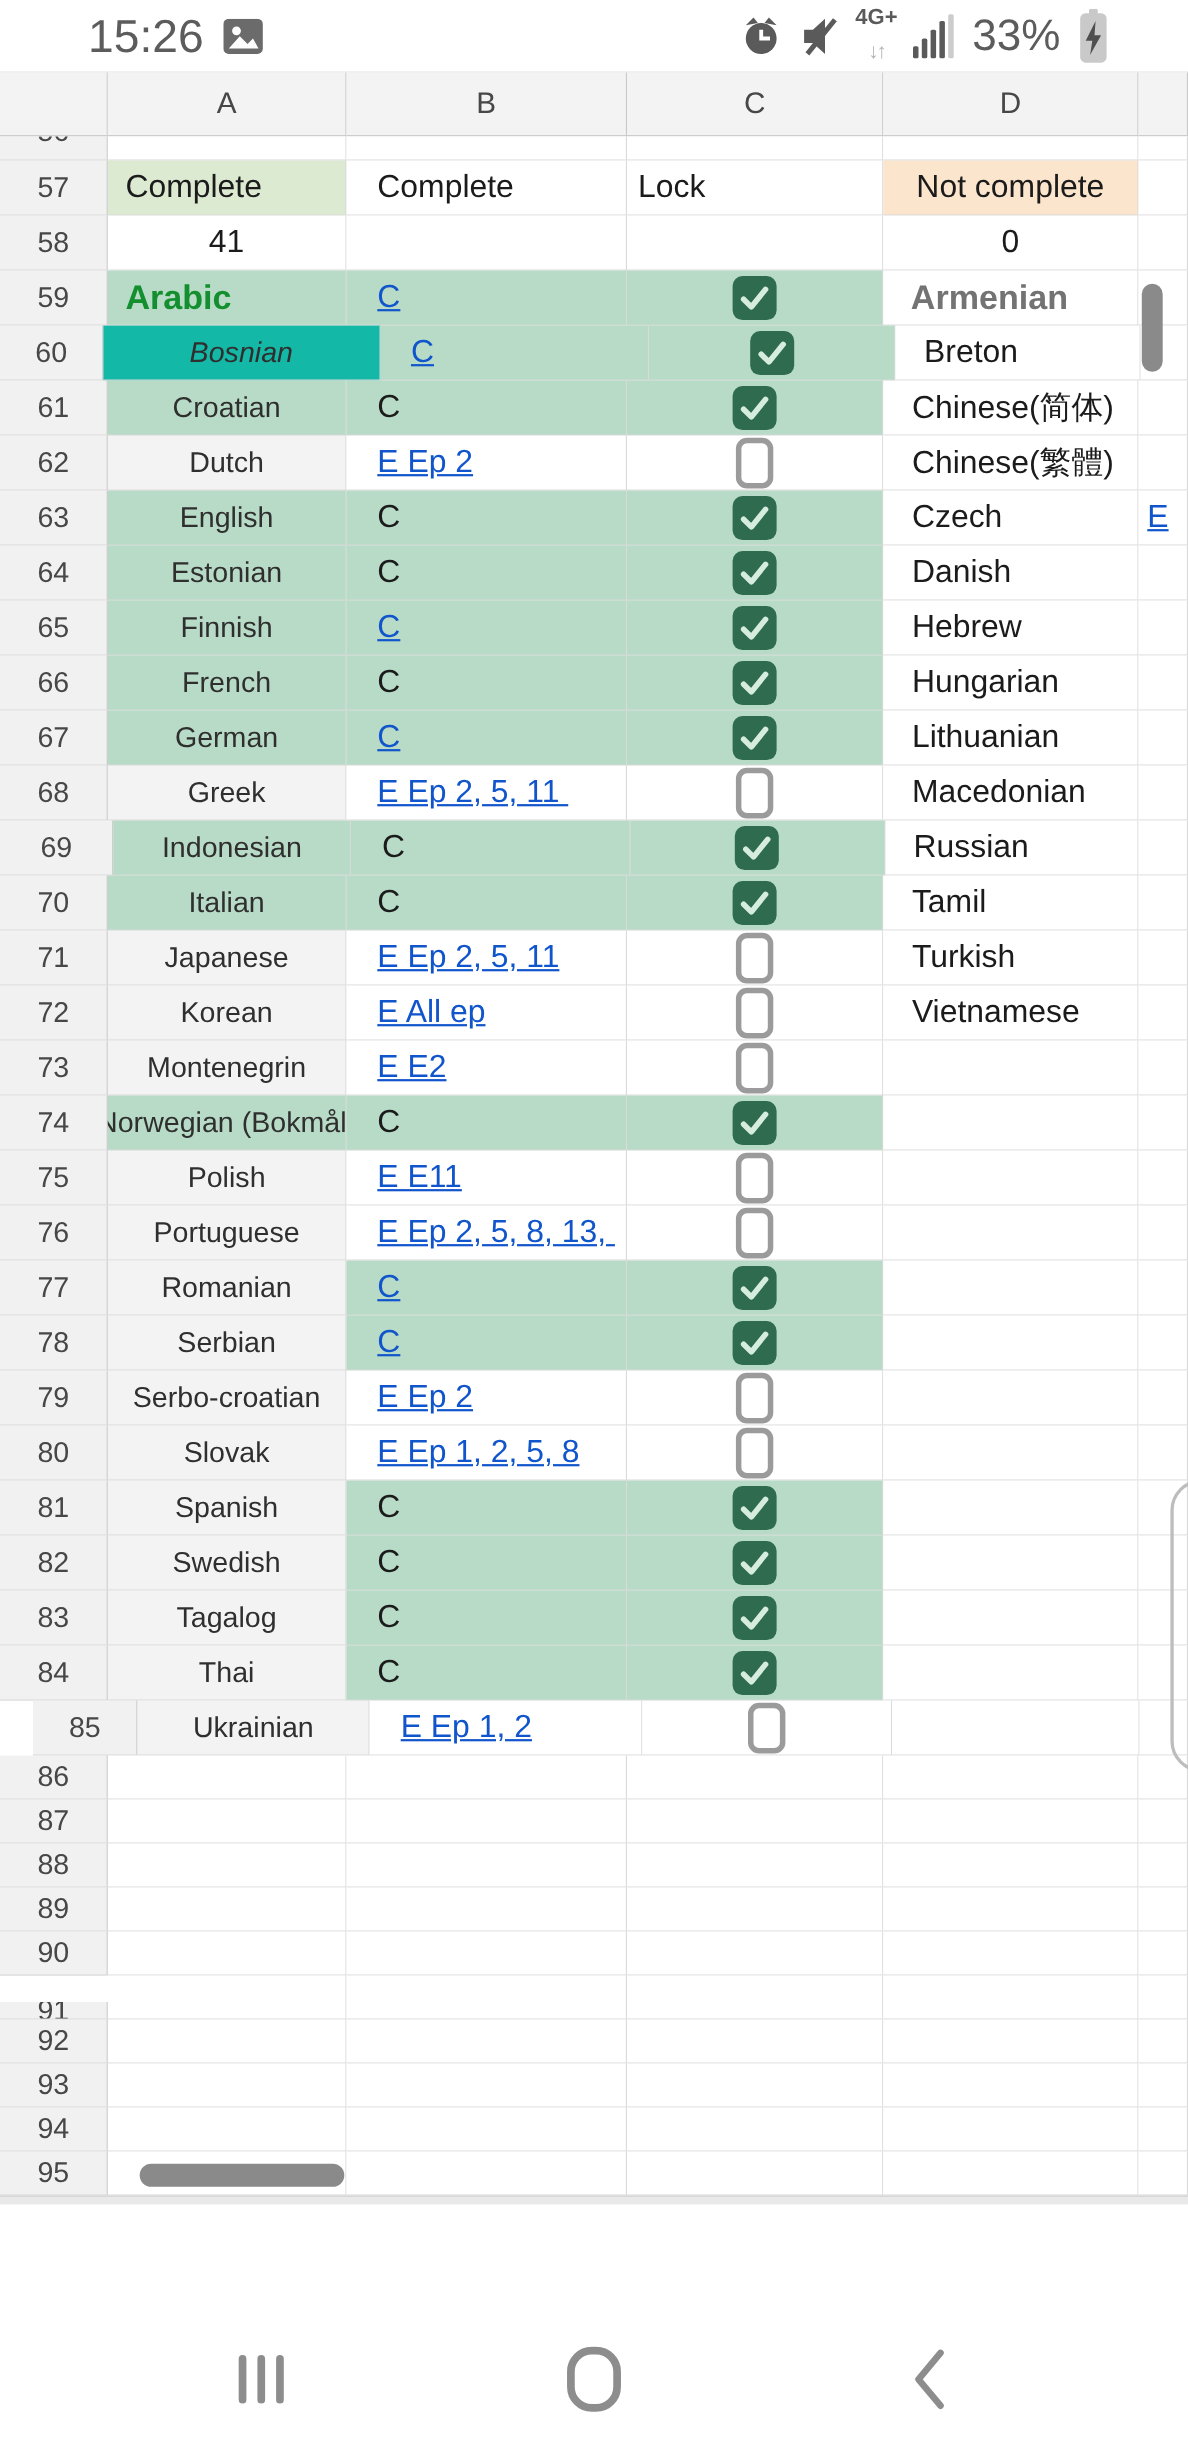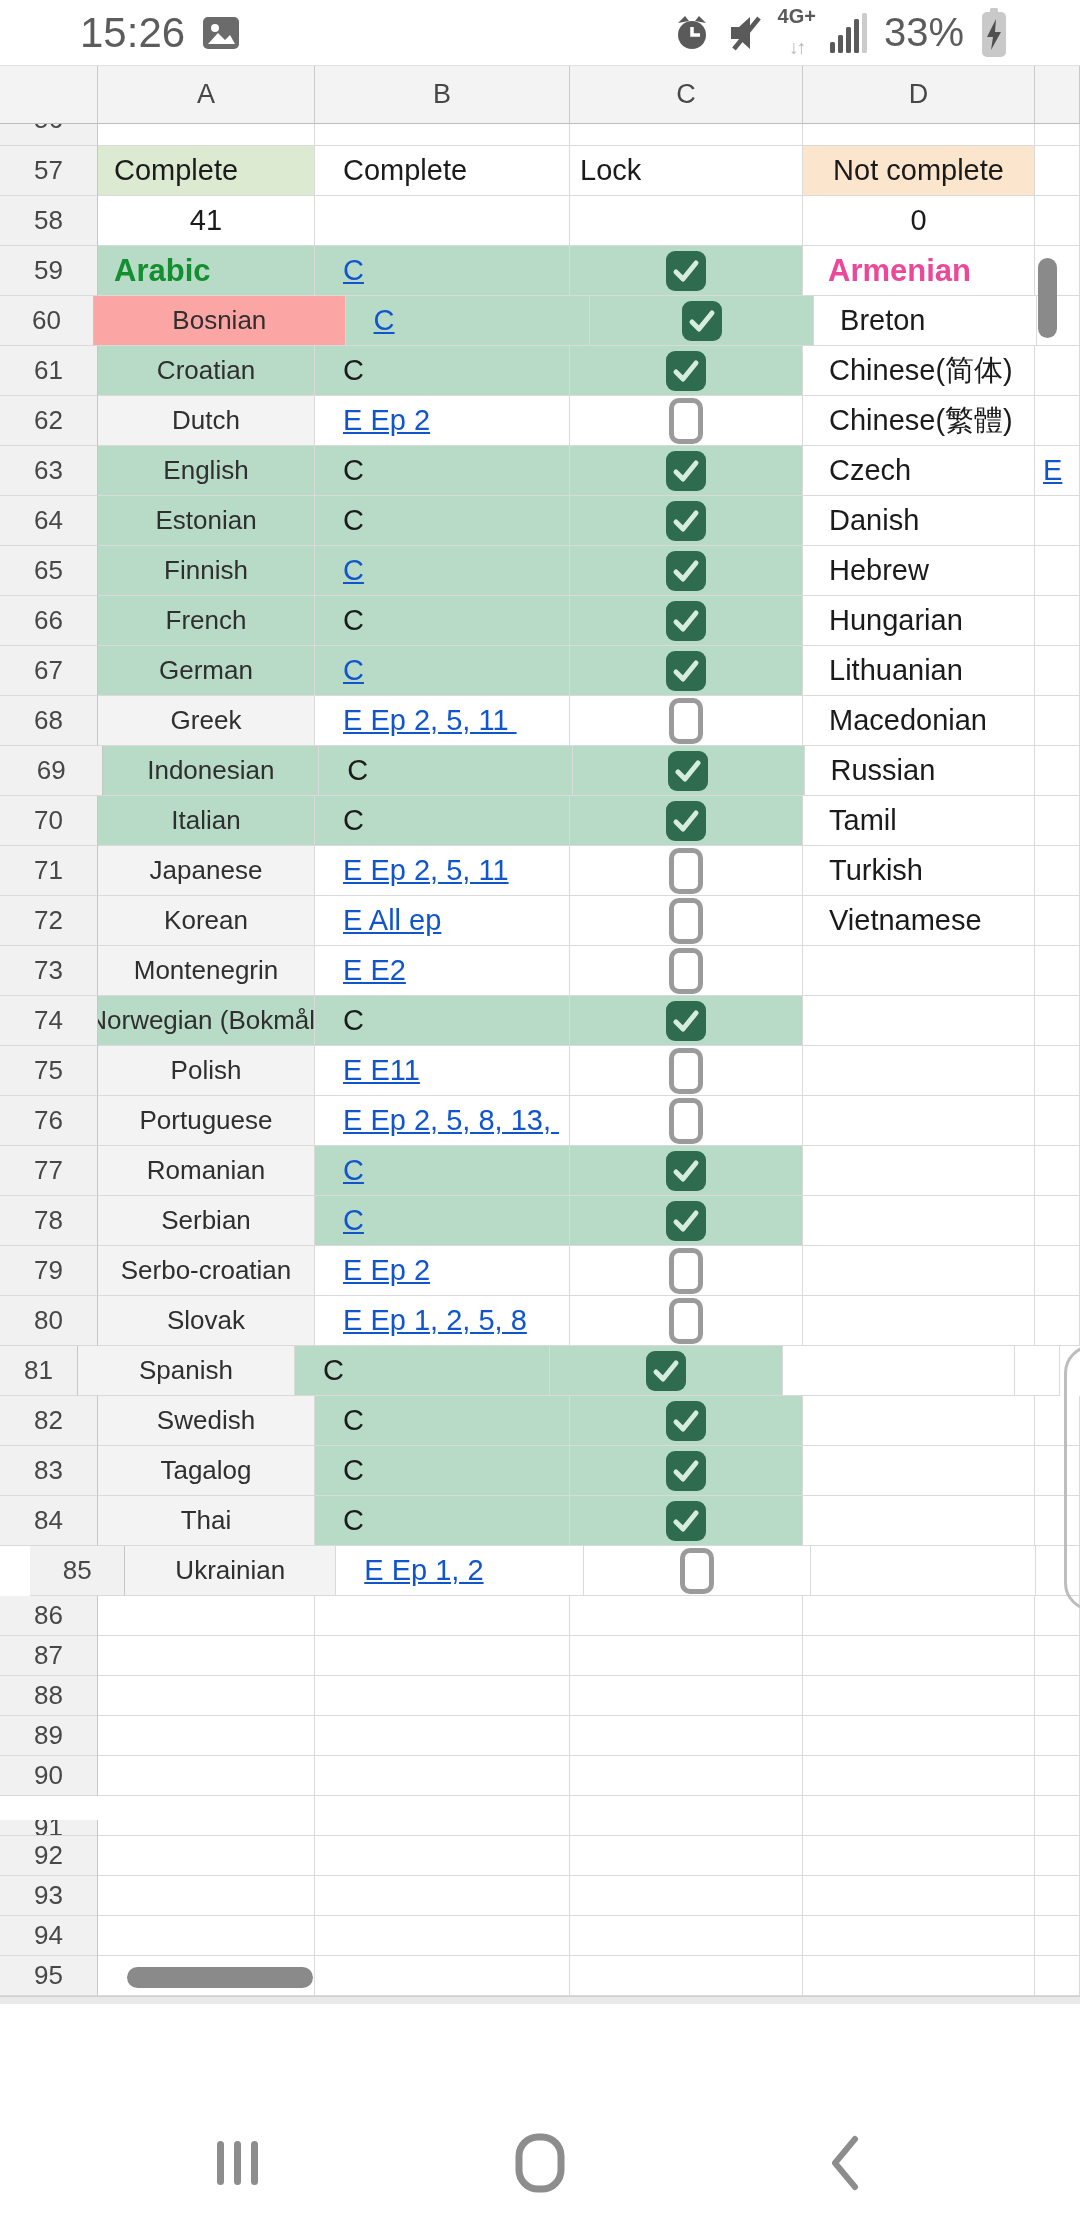--- a/index.html
+++ b/index.html
@@ -173,29 +173,29 @@
           <span class="b-txt link">C</span>
         </div>
         <div class="cell c-center" style="width: 233px; background: rgb(183, 219, 198);">
           <div class="cb-on" style="background: rgb(46, 107, 79);">
             <svg width="40" height="40" viewBox="0 0 40 40">
               <polyline points="10,21 17,28 30,12" fill="none" stroke="#d6ecdf" stroke-width="5" stroke-linecap="round" stroke-linejoin="round"></polyline>
             </svg>
           </div>
         </div>
         <div class="cell" style="width: 232px;">
-          <span class="d-txt bold-green" style="color: #ec4899; padding-left: 25px;">Armenian</span>
+          <span class="d-txt bold-green" style="color: #737373; padding-left: 25px;">Armenian</span>
         </div>
         <div class="cell" style="width: 45px;"></div>
       </div>
       <div class="row" style="height: 50px;">
         <div class="cell rn" style="width: 98px;">
           <span>60</span>
         </div>
-        <div class="cell c-center" style="width: 262px; background: #fca5a5;">
+        <div class="cell c-center" style="width: 262px; background: #14b8a6; font-style: italic;">
           <span class="a-txt">Bosnian</span>
         </div>
         <div class="cell" style="width: 255px; background: rgb(183, 219, 198);">
           <span class="b-txt link">C</span>
         </div>
         <div class="cell c-center" style="width: 233px; background: rgb(183, 219, 198);">
           <div class="cb-on" style="background: rgb(46, 107, 79);">
             <svg width="40" height="40" viewBox="0 0 40 40">
               <polyline points="10,21 17,28 30,12" fill="none" stroke="#d6ecdf" stroke-width="5" stroke-linecap="round" stroke-linejoin="round"></polyline>
             </svg>
@@ -590,21 +590,21 @@
         <div class="cell" style="width: 255px;">
           <span class="b-txt link">E Ep 1, 2, 5, 8</span>
         </div>
         <div class="cell c-center" style="width: 233px;">
           <div class="cb-off" style="border: 5px solid rgb(155, 155, 155);"></div>
         </div>
         <div class="cell" style="width: 232px;"></div>
         <div class="cell" style="width: 45px;"></div>
       </div>
       <div class="row" style="height: 50px;">
-        <div class="cell rn" style="width: 78px;">
+        <div class="cell rn" style="width: 98px;">
           <span>81</span>
         </div>
         <div class="cell c-center" style="width: 217px; background: rgb(243, 243, 243);">
           <span class="a-txt">Spanish</span>
         </div>
         <div class="cell" style="width: 255px; background: rgb(183, 219, 198);">
           <span class="b-txt">C</span>
         </div>
         <div class="cell c-center" style="width: 233px; background: rgb(183, 219, 198);">
           <div class="cb-on" style="background: rgb(46, 107, 79);">

